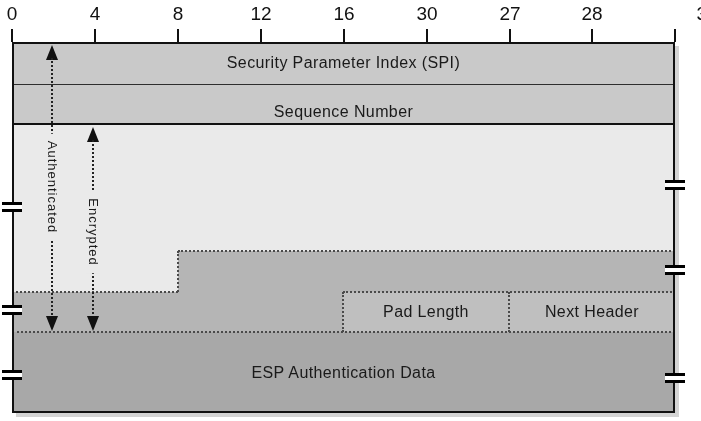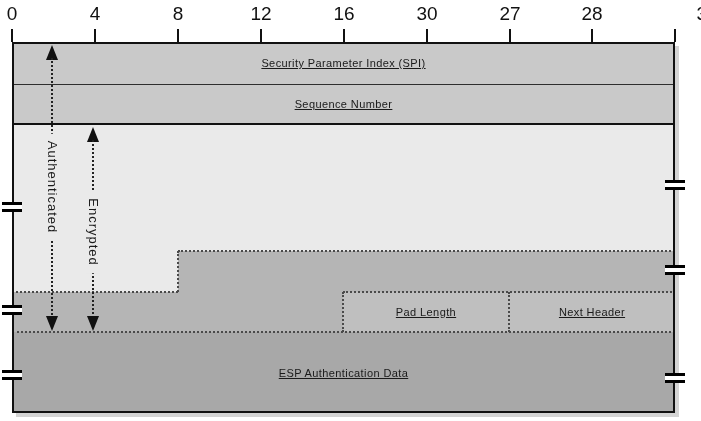--- a/index.html
+++ b/index.html
@@ -5,21 +5,21 @@
   html,body{margin:0;padding:0;background:#ffffff;}
   #stage{position:relative;width:701px;height:421px;background:#fff;overflow:hidden;
          font-family:"Liberation Sans", sans-serif;color:#1a1a1a;}
   .rect{position:absolute;}
   .fill-hdr{background:var(--header-rows,#c9c9c9);}
   .fill-pay{background:var(--payload,#eaeaea);}
   .fill-pad{background:var(--padding,#b5b5b5);}
   .fill-sub{background:var(--subfield,#bfbfbf);}
   .fill-auth{background:var(--auth,#a8a8a8);}
   .label{position:absolute;display:flex;align-items:center;justify-content:center;
-         font-size:11px;letter-spacing:0.4px;white-space:nowrap;text-decoration:underline;}
+         font-size:16px;letter-spacing:0.4px;white-space:nowrap;}
   .vlabel{position:absolute;transform:translate(-50%,-50%) rotate(90deg);
           white-space:nowrap;font-size:13px;letter-spacing:1px;
           background:var(--payload,#eaeaea);padding:0 7px;}
   .tick{position:absolute;top:29px;width:2px;height:13px;background:#111;}
   .ticklabel{position:absolute;top:3px;width:30px;text-align:center;
              font-size:19px;color:#111;}
   .sep1{position:absolute;height:1.5px;background:#2e2e2e;}
   .sep2{position:absolute;height:2.5px;background:#111;}
   .doth{position:absolute;height:0;border-top:2px dotted #4a4a4a;}
   .dotv{position:absolute;width:0;border-left:2px dotted #4a4a4a;}
@@ -75,21 +75,21 @@
 
   <div class="doth" style="left:178px;top:250px;width:497px"></div>
   <div class="dotv" style="left:177px;top:251px;height:41px"></div>
   <div class="doth" style="left:12px;top:291px;width:166px"></div>
   <div class="doth" style="left:343px;top:291px;width:332px"></div>
   <div class="dotv" style="left:342px;top:292px;height:40px"></div>
   <div class="dotv" style="left:508px;top:292px;height:40px"></div>
   <div class="doth" style="left:12px;top:331px;width:663px"></div>
 
   <div class="label" style="left:12px;top:42px;width:663px;height:42px">Security Parameter Index (SPI)</div>
-  <div class="label" style="left:12px;top:84px;width:663px;height:39px">Sequence Number</div>
+  <div class="label" style="left:12px;top:92px;width:663px;height:39px">Sequence Number</div>
   <div class="label" style="left:343px;top:292px;width:166px;height:40px">Pad Length</div>
   <div class="label" style="left:12px;top:332px;width:663px;height:81px">ESP Authentication Data</div>
   <div class="label" style="left:509px;top:292px;width:166px;height:40px">Next Header</div>
 
   <div class="arrup" style="left:46px;top:45px"></div>
   <div class="arrline" style="left:51px;top:58px;height:260px"></div>
   <div class="arrdn" style="left:46px;top:316px"></div>
   <div class="vlabel" style="left:52px;top:187px">Authenticated</div>
 
   <div class="arrup" style="left:87px;top:127px"></div>

